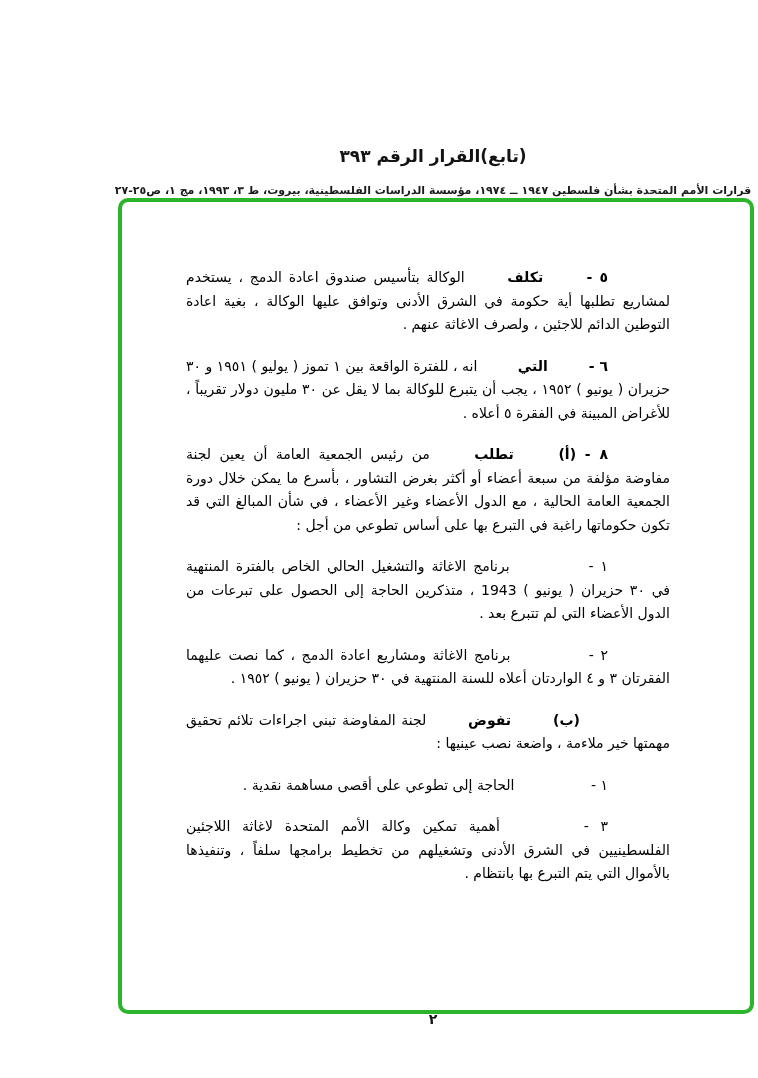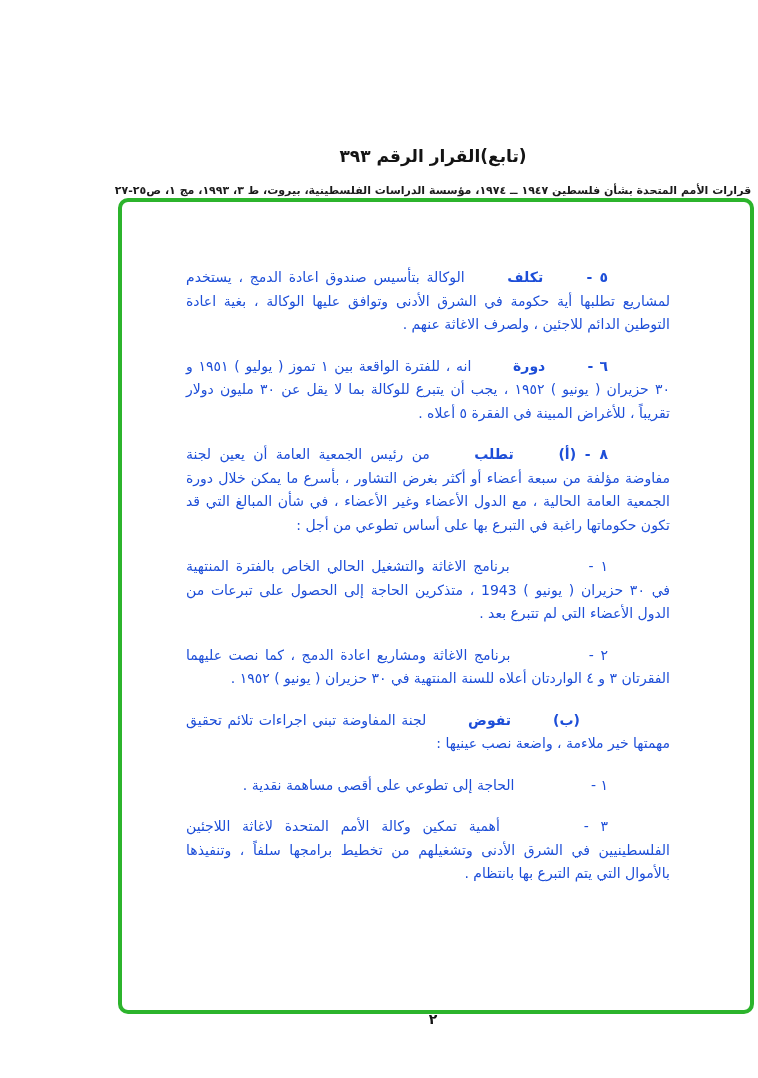--- a/index.html
+++ b/index.html
@@ -15,21 +15,21 @@
     margin-top:11px; font-size:11px; font-weight:700; direction:rtl;
     color:#1a1a1a; white-space:nowrap;
   }
   .green-box {
     position:absolute; left:64px; top:144px; width:636px; height:816px;
     border:4px solid #2cb42c; border-radius:10px; background:#ffffff;
     overflow:hidden;
   }
   .textblock {
     direction:rtl; position:absolute; top:28px; right:44px; width:520px;
-    font-size:14px; line-height:23.5px; text-align:justify; color:#1d4ed8;
+    font-size:14px; line-height:23.5px; text-align:justify; color:#000000;
   }
   .para { text-indent:44px; }
   .para.indent-b { text-indent:72px; margin-top:4px; }
   .para.main .pfx { font-weight:700; }
   .kw { font-weight:700; }
   .pagenum {
     position:absolute; top:957px; left:0; width:758px; text-align:center;
     font-weight:700; font-size:14px; direction:rtl;
   }
 </style>
@@ -39,21 +39,21 @@
 <div class="doc-header">
   <div class="doc-title">(تابع)القرار الرقم ٣٩٣</div>
   <div class="doc-subtitle">قرارات الأمم المتحدة بشأن فلسطين ١٩٤٧ ــ ١٩٧٤، مؤسسة الدراسات الفلسطينية، بيروت، ط ٣، ١٩٩٣، مج ١، ص٢٥-٢٧</div>
 </div>
 
 <div class="green-box">
   <div class="textblock">
 
     <p class="para main"><span class="pfx">٥ - </span><b class="kw">تكلف</b><span> الوكالة بتأسيس صندوق اعادة الدمج ، يستخدم لمشاريع تطلبها أية حكومة في الشرق الأدنى وتوافق عليها الوكالة ، بغية اعادة التوطين الدائم للاجئين ، ولصرف الاغاثة عنهم .</span></p>
 
-    <p class="para main"><span class="pfx">٦ - </span><b class="kw">دورة</b><span> انه ، للفترة الواقعة بين ١ تموز ( يوليو ) ١٩٥١ و ٣٠ حزيران ( يونيو ) ١٩٥٢ ، يجب أن يتبرع للوكالة بما لا يقل عن ٣٠ مليون دولار تقريباً ، للأغراض المبينة في الفقرة ٥ أعلاه .</span></p>
+    <p class="para main"><span class="pfx">٦ - </span><b class="kw">التي</b><span> انه ، للفترة الواقعة بين ١ تموز ( يوليو ) ١٩٥١ و ٣٠ حزيران ( يونيو ) ١٩٥٢ ، يجب أن يتبرع للوكالة بما لا يقل عن ٣٠ مليون دولار تقريباً ، للأغراض المبينة في الفقرة ٥ أعلاه .</span></p>
 
 
     <p class="para main"><span class="pfx">٨ - (أ) </span><b class="kw">تطلب</b><span> من رئيس الجمعية العامة أن يعين لجنة مفاوضة مؤلفة من سبعة أعضاء أو أكثر بغرض التشاور ، بأسرع ما يمكن خلال دورة الجمعية العامة الحالية ، مع الدول الأعضاء وغير الأعضاء ، في شأن المبالغ التي قد تكون حكوماتها راغبة في التبرع بها على أساس تطوعي من أجل :</span></p>
 
     <p class="para"><span class="pfx">١ - </span><b class="kw"></b><span>برنامج الاغاثة والتشغيل الحالي الخاص بالفترة المنتهية في ٣٠ حزيران ( يونيو ) 1943 ، متذكرين الحاجة إلى الحصول على تبرعات من الدول الأعضاء التي لم تتبرع بعد .</span></p>
 
     <p class="para"><span class="pfx">٢ - </span><b class="kw"></b><span>برنامج الاغاثة ومشاريع اعادة الدمج ، كما نصت عليهما الفقرتان ٣ و ٤ الواردتان أعلاه للسنة المنتهية في ٣٠ حزيران ( يونيو ) ١٩٥٢ .</span></p>
 
     <p class="para main indent-b"><span class="pfx">(ب) </span><b class="kw">تفوض</b><span> لجنة المفاوضة تبني اجراءات تلائم تحقيق مهمتها خير ملاءمة ، واضعة نصب عينيها :</span></p>
 

